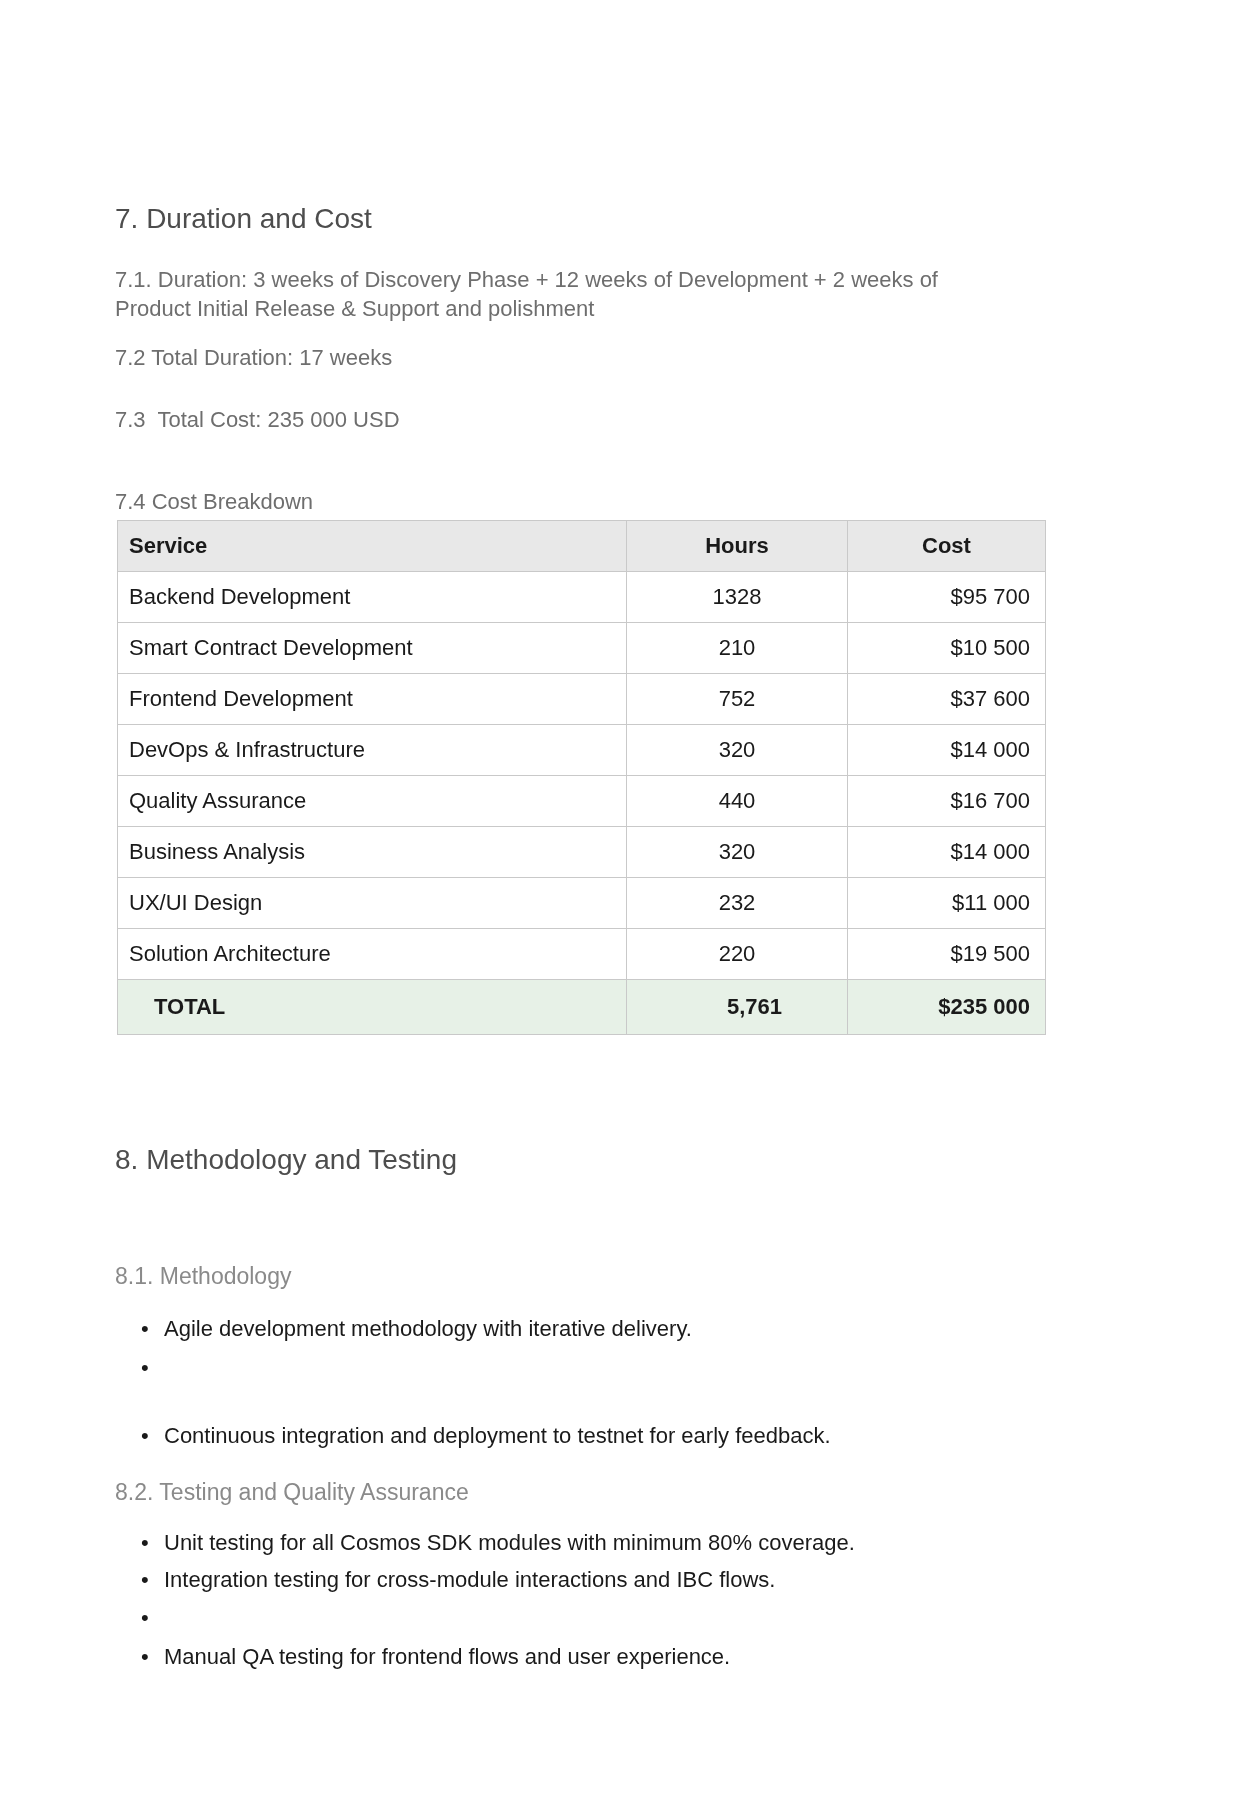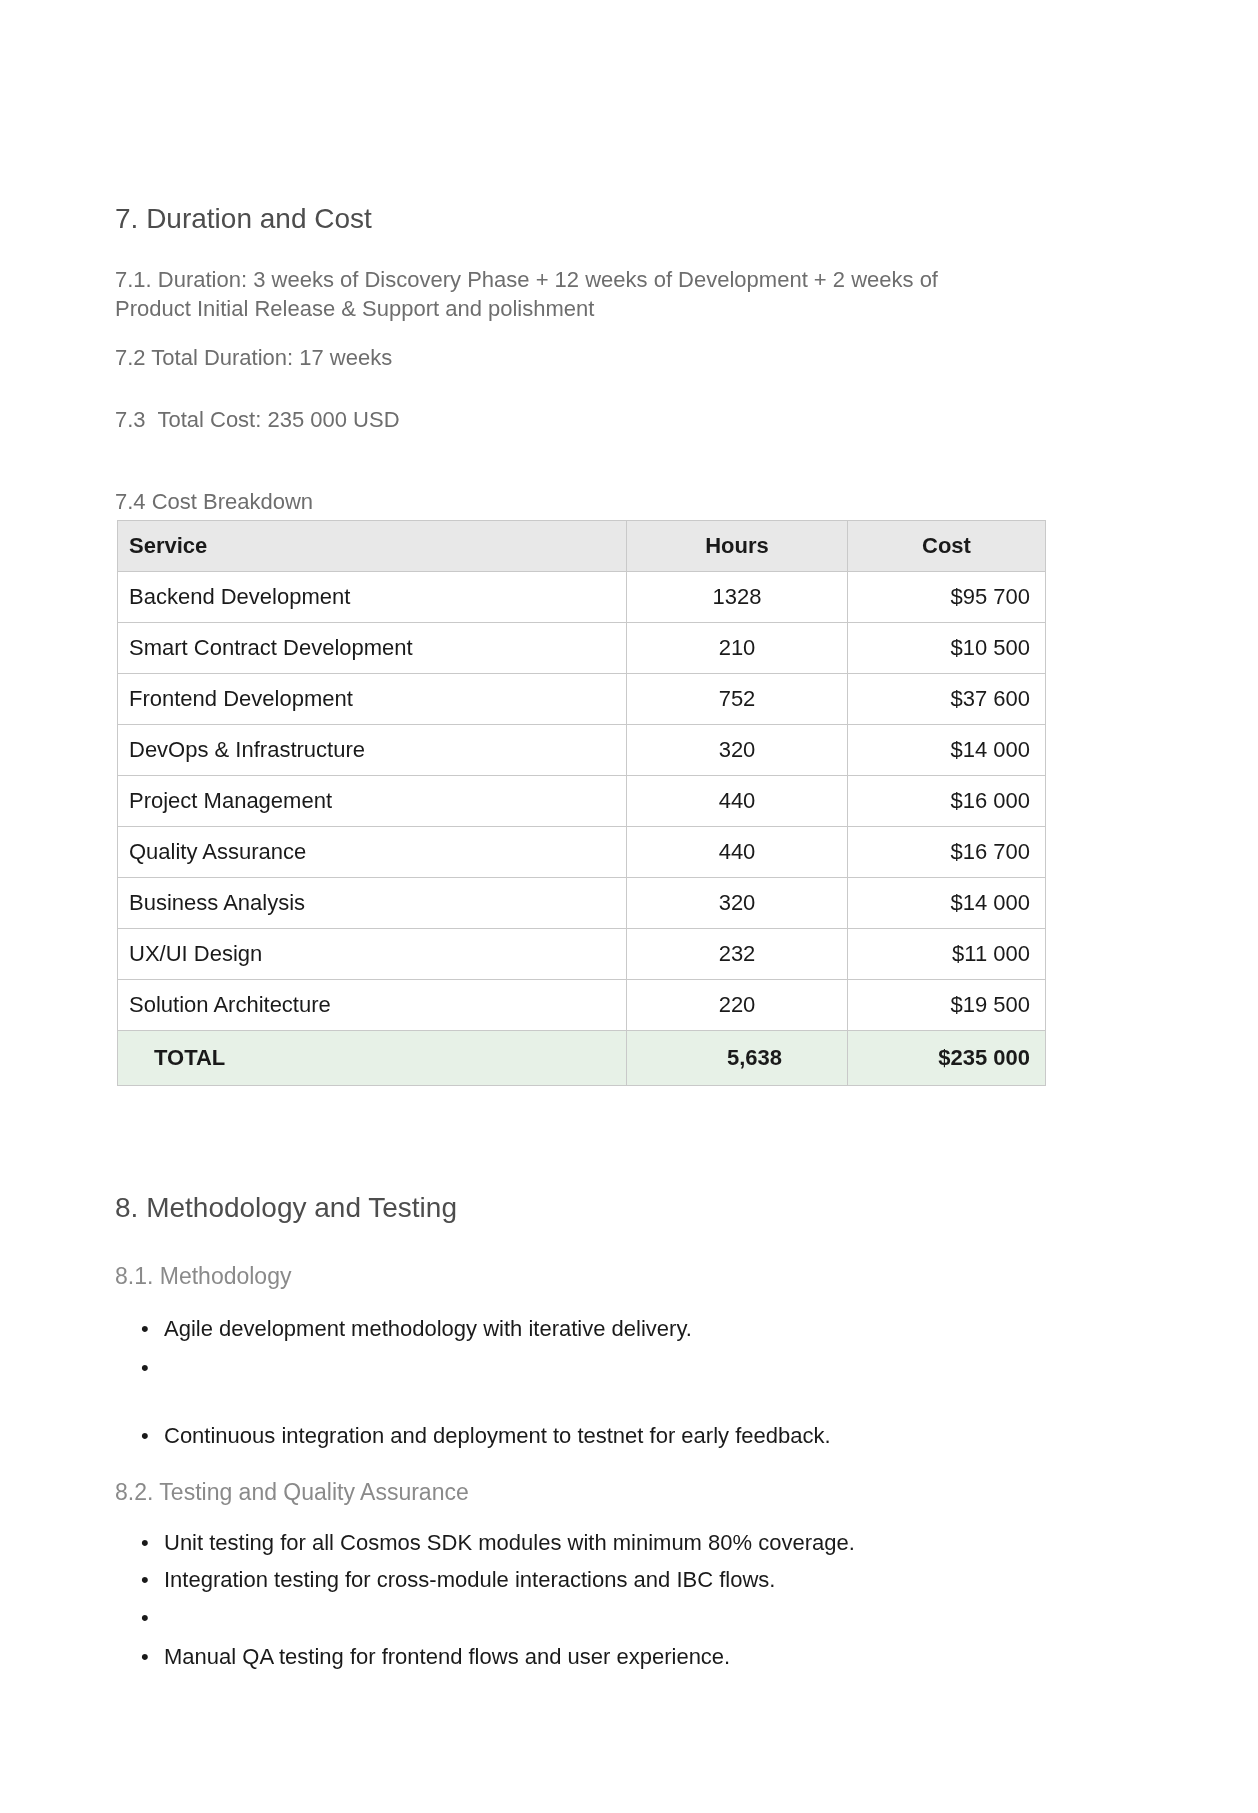--- a/index.html
+++ b/index.html
@@ -107,25 +107,20 @@
         <td class="col-service">Frontend Development</td>
         <td class="col-hours">752</td>
         <td class="col-cost">$37 600</td>
       </tr>
       <tr>
         <td class="col-service">DevOps &amp; Infrastructure</td>
         <td class="col-hours">320</td>
         <td class="col-cost">$14 000</td>
       </tr>
       <tr>
-        <td class="col-service">Project Management</td>
-        <td class="col-hours">440</td>
-        <td class="col-cost">$16 000</td>
-      </tr>
-      <tr>
         <td class="col-service">Quality Assurance</td>
         <td class="col-hours">440</td>
         <td class="col-cost">$16 700</td>
       </tr>
       <tr>
         <td class="col-service">Business Analysis</td>
         <td class="col-hours">320</td>
         <td class="col-cost">$14 000</td>
       </tr>
       <tr>
@@ -133,27 +128,27 @@
         <td class="col-hours">232</td>
         <td class="col-cost">$11 000</td>
       </tr>
       <tr>
         <td class="col-service">Solution Architecture</td>
         <td class="col-hours">220</td>
         <td class="col-cost">$19 500</td>
       </tr>
       <tr class="total-row">
         <td class="col-service">TOTAL</td>
-        <td class="col-hours">5,638</td>
+        <td class="col-hours">5,761</td>
         <td class="col-cost">$235 000</td>
       </tr>
     </tbody>
   </table>
 
-  <div class="abs h2" style="left:115px;top:1142px;margin-top:48px;">8. Methodology and Testing</div>
+  <div class="abs h2" style="left:115px;top:1142px;">8. Methodology and Testing</div>
 
   <div class="abs sub8" style="left:115px;top:1261px;">8.1. Methodology</div>
 
   <div class="abs bullet-item" style="left:141px;top:1313px;">
     <span class="bullet-dot">•</span>
     <span class="bullet-text">Agile development methodology with iterative delivery.</span>
   </div>
   <div class="abs bullet-item" style="left:141px;top:1352px;">
     <span class="bullet-dot">•</span>
   </div>

